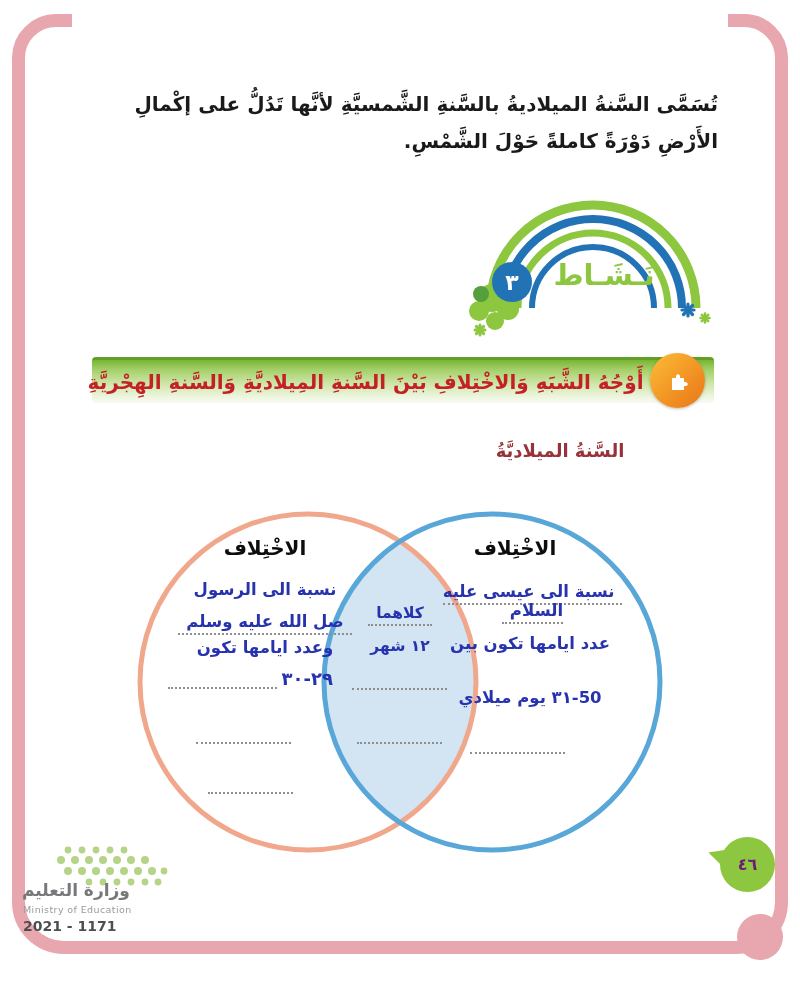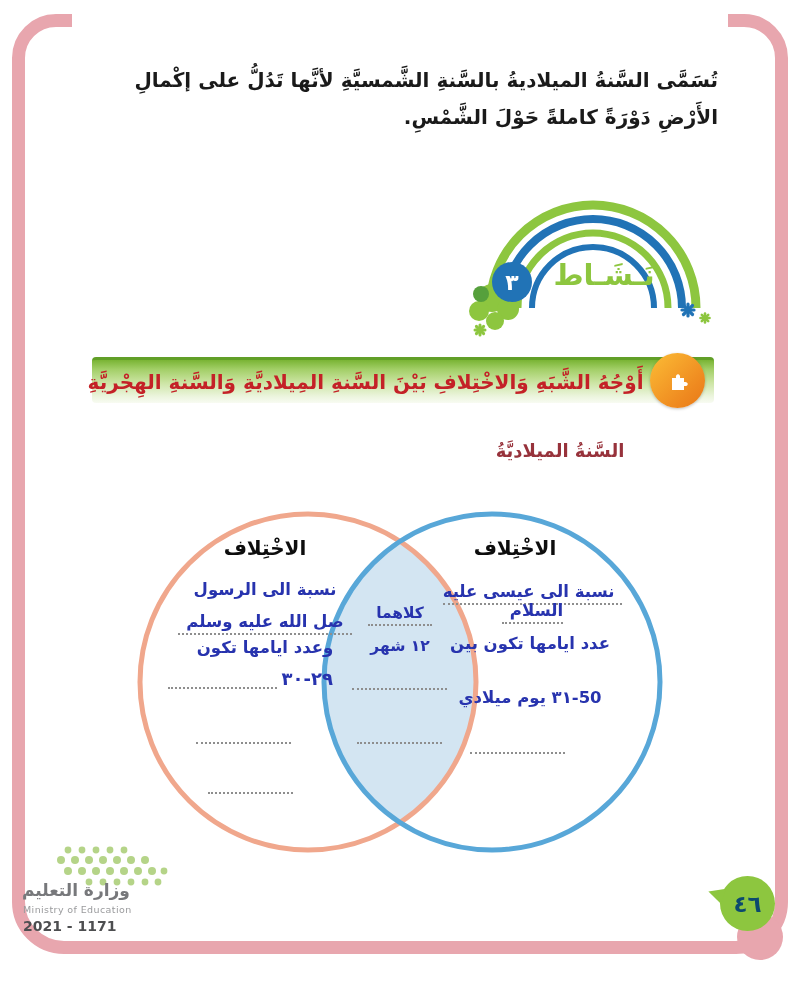--- a/index.html
+++ b/index.html
@@ -18,21 +18,21 @@
   body{font-family:"DejaVu Sans","Liberation Sans",sans-serif;}
   .page{position:relative;width:800px;height:996px;background:#fff;overflow:hidden;direction:rtl;}
 
   
   .frame{position:absolute;left:12px;right:12px;top:14px;bottom:42px;
          border:13px solid var(--frame-pink);
          border-radius:44px 44px 52px 52px;z-index:1;}
   .frame-top-cover{position:absolute;left:72px;top:8px;width:656px;height:30px;background:#fff;z-index:2;}
 
   
-  .intro{position:absolute;right:82px;top:62px;width:640px;z-index:3;
+  .intro{position:absolute;right:82px;top:86px;width:640px;z-index:3;
          color:#1a1a1a;font-size:20px;font-weight:700;line-height:1.85;text-align:right;}
 
   
   .rainbow{position:absolute;left:468px;top:188px;width:252px;height:150px;z-index:3;}
   .rainbow svg{position:absolute;left:0;top:0;}
   .activity-label{position:absolute;left:82px;top:70px;width:108px;text-align:center;
                   color:var(--banner-green);font-size:29px;font-weight:800;}
   .activity-num{position:absolute;left:24px;top:74px;width:40px;height:40px;border-radius:50%;
                 background:var(--accent-blue);color:#fff;font-size:22px;font-weight:800;
                 display:flex;align-items:center;justify-content:center;}
@@ -74,22 +74,22 @@
   .moe-logo{position:absolute;left:52px;top:842px;z-index:3;}
   .ministry-ar{position:absolute;left:22px;top:880px;width:130px;z-index:3;direction:rtl;text-align:left;
                color:#77787b;font-size:17px;font-weight:800;}
   .ministry-en{position:absolute;left:23px;top:904px;z-index:3;direction:ltr;
                color:#9a9b9d;font-size:9.5px;letter-spacing:.4px;}
   .year{position:absolute;left:23px;top:918px;z-index:3;direction:ltr;
         color:#4d4e50;font-size:14px;font-weight:700;}
 
   .corner-bump{position:absolute;left:737px;top:914px;width:46px;height:46px;border-radius:50%;
                background:var(--frame-pink);z-index:3;}
-  .page-badge{position:absolute;left:720px;top:876px;width:55px;height:55px;border-radius:50%;z-index:4;
-              background:var(--banner-green);color:#0c4a6e;font-size:23px;font-weight:800;
+  .page-badge{position:absolute;left:720px;top:837px;width:55px;height:55px;border-radius:50%;z-index:4;
+              background:var(--banner-green);color:#701a75;font-size:16px;font-weight:800;
               display:flex;align-items:center;justify-content:center;}
   .page-badge::before{content:"";position:absolute;left:-12px;top:10px;width:0;height:0;
               border-top:8px solid transparent;border-bottom:8px solid transparent;
               border-right:16px solid var(--banner-green);transform:rotate(18deg);}
 </style>
 </head>
 <body>
 
 <div class="page">
 

